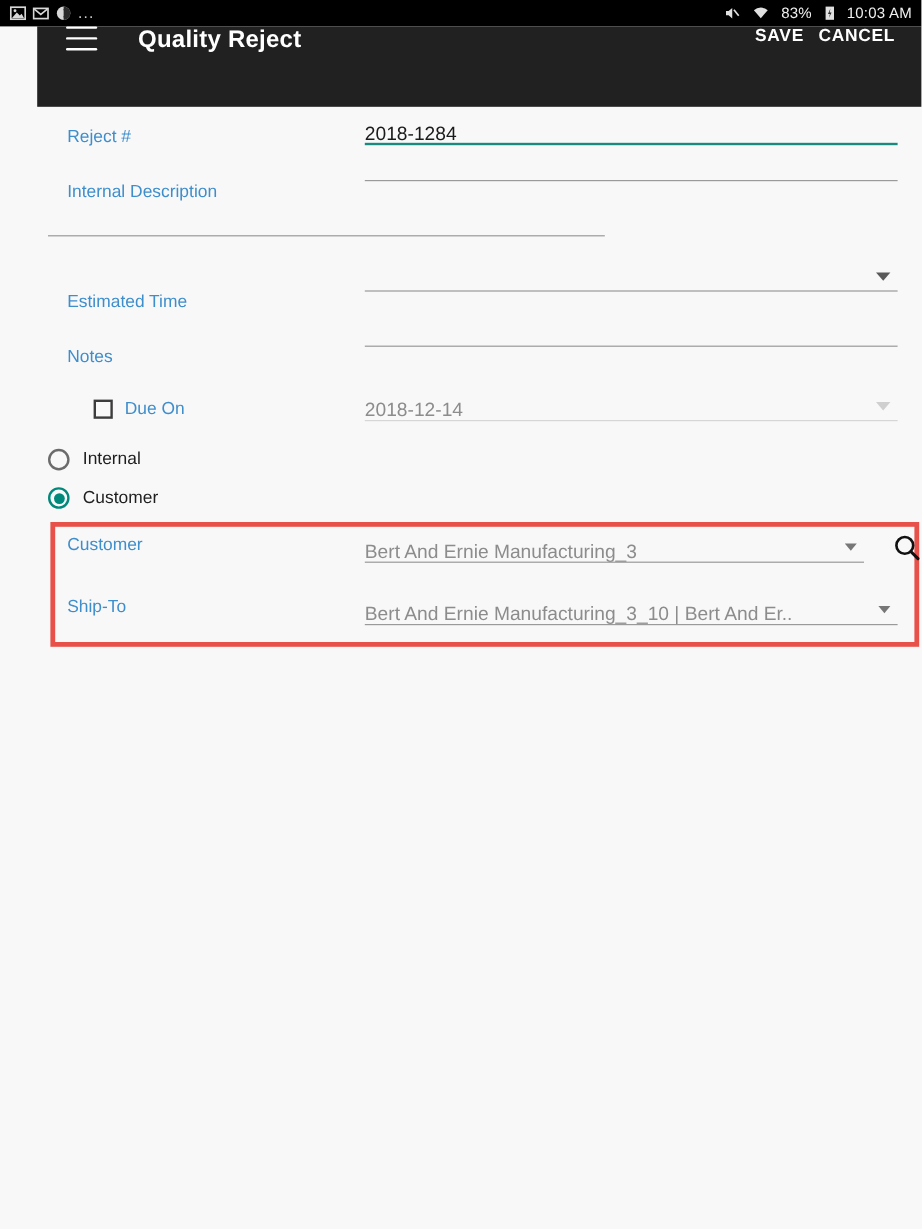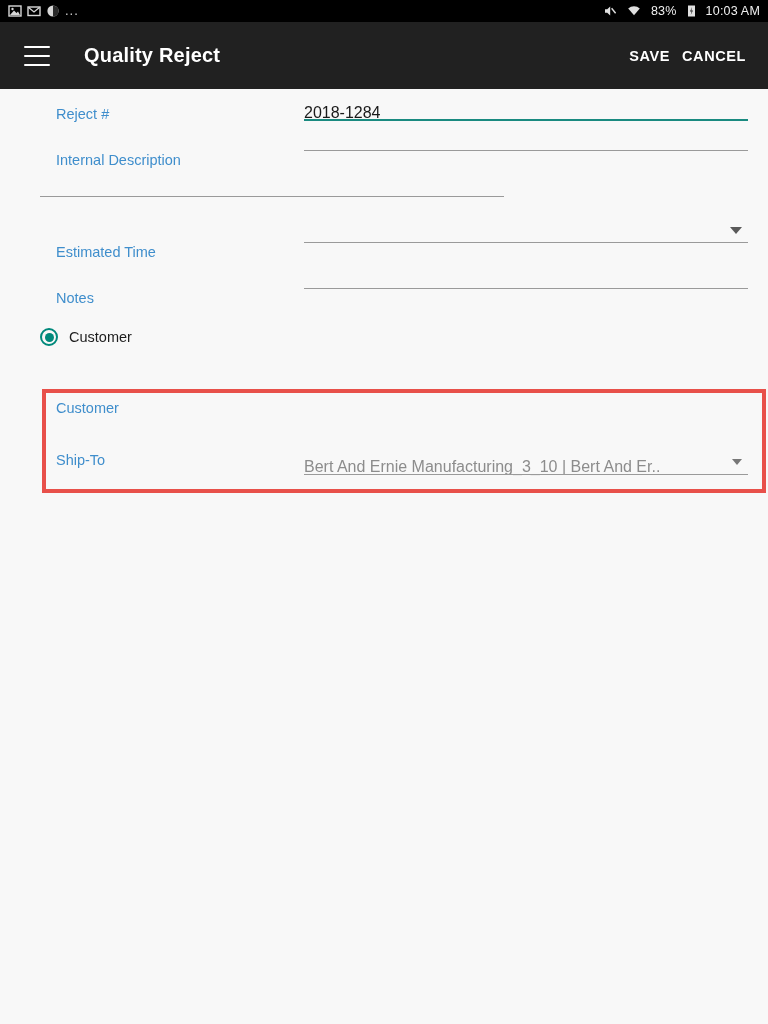--- a/index.html
+++ b/index.html
@@ -16,22 +16,23 @@
     padding:0 8px; font-size:12.5px;
   }
   .sb-left{ display:flex; align-items:center; gap:5px; }
   .sb-right{ display:flex; align-items:center; gap:10px; }
   .sb-ico{ display:inline-block; width:14px; height:14px; position:relative; }
   .sb-dots{ font-size:13px; letter-spacing:1px; color:#cfcfcf; line-height:10px; }
   .sb-txt{ font-size:12.5px; color:#f0f0f0; letter-spacing:.2px; }
 
   
   .appbar{
-    height:67px; background:#212121; display:flex; align-items:center;
+    height:67px; background:#212121; display:flex; align-items:flex-start;
     padding:0 22px 0 24px;
+    margin-left:31px;
   }
   .hamburger{ width:26px; height:20px; display:flex; flex-direction:column;
     justify-content:space-between; cursor:pointer; }
   .hamburger span{ display:block; height:2px; background:#fff; border-radius:1px; }
   .app-title{ color:#fff; font-size:20px; font-weight:bold; margin-left:34px; letter-spacing:.2px; }
   .appbar-actions{ margin-left:auto; display:flex; align-items:center; gap:12px; }
   .appbar-actions div{ color:#fff; font-size:14.5px; font-weight:bold; letter-spacing:.6px; cursor:pointer; }
 
   
   .form{ position:relative; padding-top:2px;padding-left:40px; }
@@ -196,36 +197,64 @@
   </div>
 
   <div class="row">
     <div class="label">Notes</div>
     <div class="field">
       <div class="value"></div>
       <div class="underline"></div>
     </div>
   </div>
 
+  <div class="row">
+    <div class="label" style="padding-top:0;">
+      <div class="cb-label">
+        <span class="checkbox"></span>
+        <span class="cb-text">Due On</span>
+      </div>
+    </div>
+    <div class="field">
+      <div class="value muted">2018-12-14</div>
+      <div class="caret faded"></div>
+      <div class="underline" style="background:#d6d6d6;"></div>
+    </div>
+  </div>
 
   <div class="row" style="height:68px;">
     <div class="field radio-group">
       <div class="radio-row">
+        <span class="radio"></span>
+        <span class="radio-text">Internal</span>
+      </div>
+      <div class="radio-row">
         <span class="radio on"></span>
         <span class="radio-text">Customer</span>
       </div>
     </div>
   </div>
 
   <div style="position:relative;">
 
     <div class="highlight" style="top:0; height:104px;"></div>
 
     <div class="row" style="height:52px;">
       <div class="label" style="padding-top:12px;">Customer</div>
+      <div class="field" style="padding-right:48px;">
+        <div class="value muted" style="padding-top:18px;">Bert And Ernie Manufacturing_3</div>
+        <div class="caret" style="right:54px; bottom:10px; border-left-width:5px; border-right-width:5px; border-top-width:6px; border-top-color:#777;"></div>
+        <div class="underline" style="right:48px;"></div>
+        <div class="search-icon">
+          <svg width="28" height="28" viewBox="0 0 28 28">
+            <circle cx="12" cy="11.5" r="7" fill="none" stroke="#111" stroke-width="2.2"></circle>
+            <line x1="17" y1="16.6" x2="23" y2="22.6" stroke="#111" stroke-width="2.6" stroke-linecap="round"></line>
+          </svg>
+        </div>
+      </div>
     </div>
 
     <div class="row" style="height:52px;">
       <div class="label" style="padding-top:12px;">Ship-To</div>
       <div class="field">
         <div class="value muted" style="padding-top:18px;">Bert And Ernie Manufacturing_3_10 | Bert And Er..</div>
         <div class="caret" style="right:26px; bottom:10px; border-left-width:5px; border-right-width:5px; border-top-width:6px; border-top-color:#777;"></div>
         <div class="underline"></div>
       </div>
     </div>

